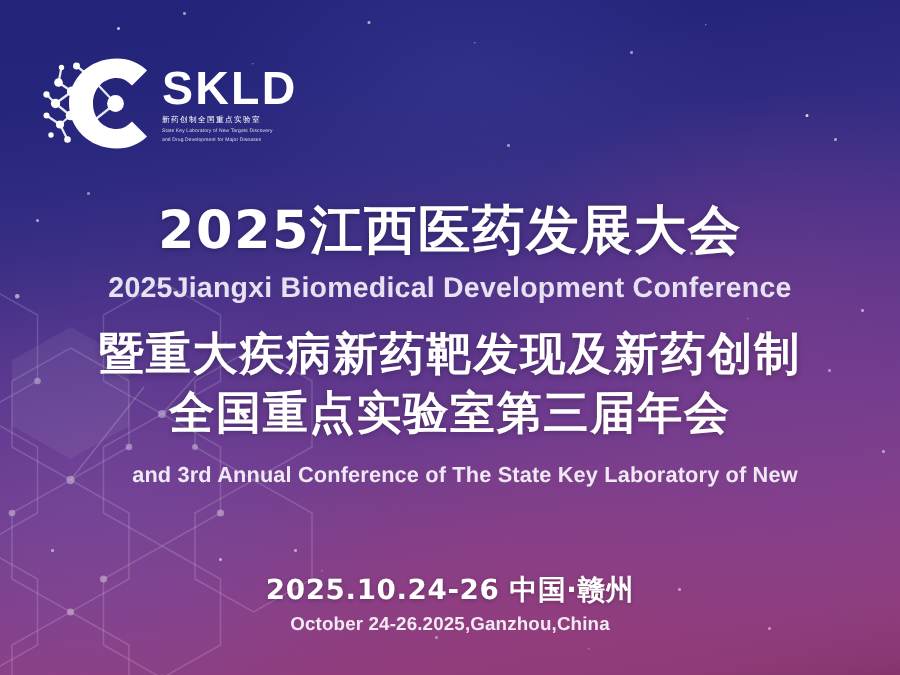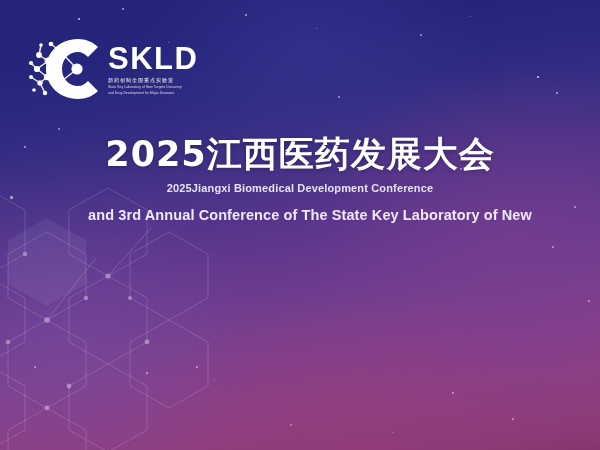--- a/index.html
+++ b/index.html
@@ -139,21 +139,21 @@
     color: #ffffff;
     font-size: 35px;
     letter-spacing: 1px;
     line-height: 1.16;
     text-shadow: 0 1px 4px rgba(0,0,0,0.30);
   }
   .en-sub-1 {
     font-family: "Liberation Sans", sans-serif;
     font-weight: bold;
     color: #e6e2f2;
-    font-size: 11px;
+    font-size: 19px;
     letter-spacing: 0.15px;
     margin-top: 7px;
   }
   .cn-line {
     font-family: "DejaVu Sans", sans-serif;
     font-weight: bold;
     color: #ffffff;
     font-size: 30px;
     letter-spacing: 1.2px;
     line-height: 1.33;
@@ -310,17 +310,23 @@
       <div id="logo-word">SKLD</div>
       <div id="logo-cn">新药创制全国重点实验室</div>
       <div id="logo-en">State Key Laboratory of New Targets Discovery</div>
       <div id="logo-en" class="logo-en-2" style="font-size:3.3px;color:rgba(255,255,255,0.82);line-height:1.3;white-space:nowrap;">and Drug Development for Major Diseases</div>
     </div>
   </div>
 
   <div id="content">
     <div class="cn-main">2025江西医药发展大会</div>
     <div class="en-sub-1">2025Jiangxi Biomedical Development Conference</div>
+    <div class="cn-line" id="cn-line-2">暨重大疾病新药靶发现及新药创制</div>
+    <div class="cn-line">全国重点实验室第三届年会</div>
     <div class="en-body">and 3rd Annual Conference of  The State Key Laboratory of New</div>
   </div>
 
+  <div id="footer">
+    <div id="date-cn">2025.10.24-26 中国·赣州</div>
+    <div id="date-en">October 24-26.2025,Ganzhou,China</div>
+  </div>
 
 </div>
 
 </body></html>

